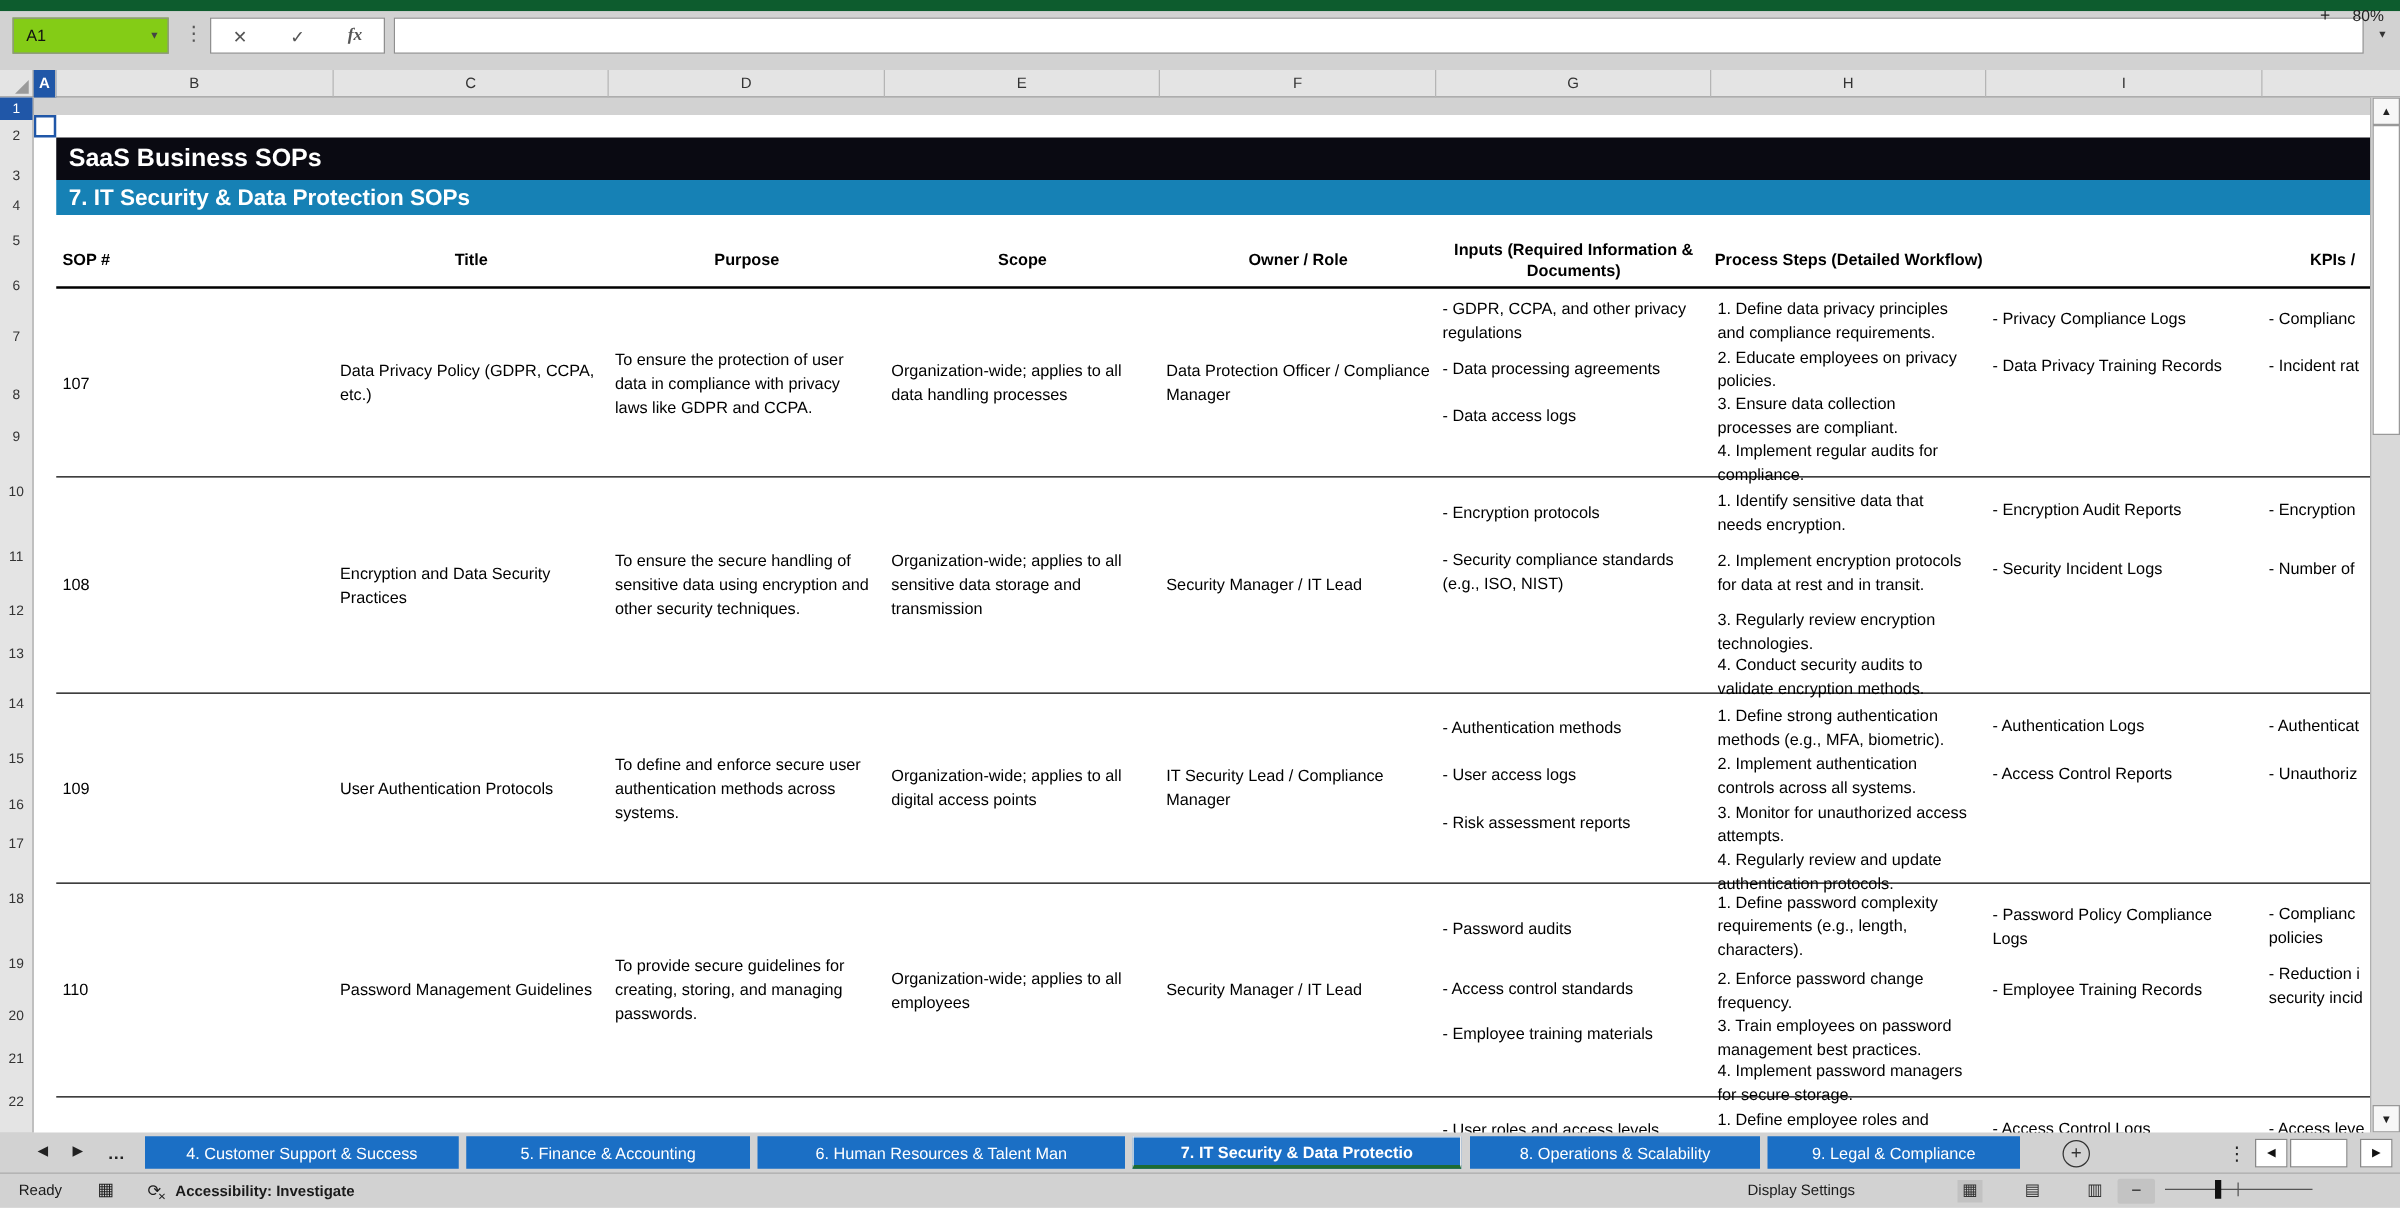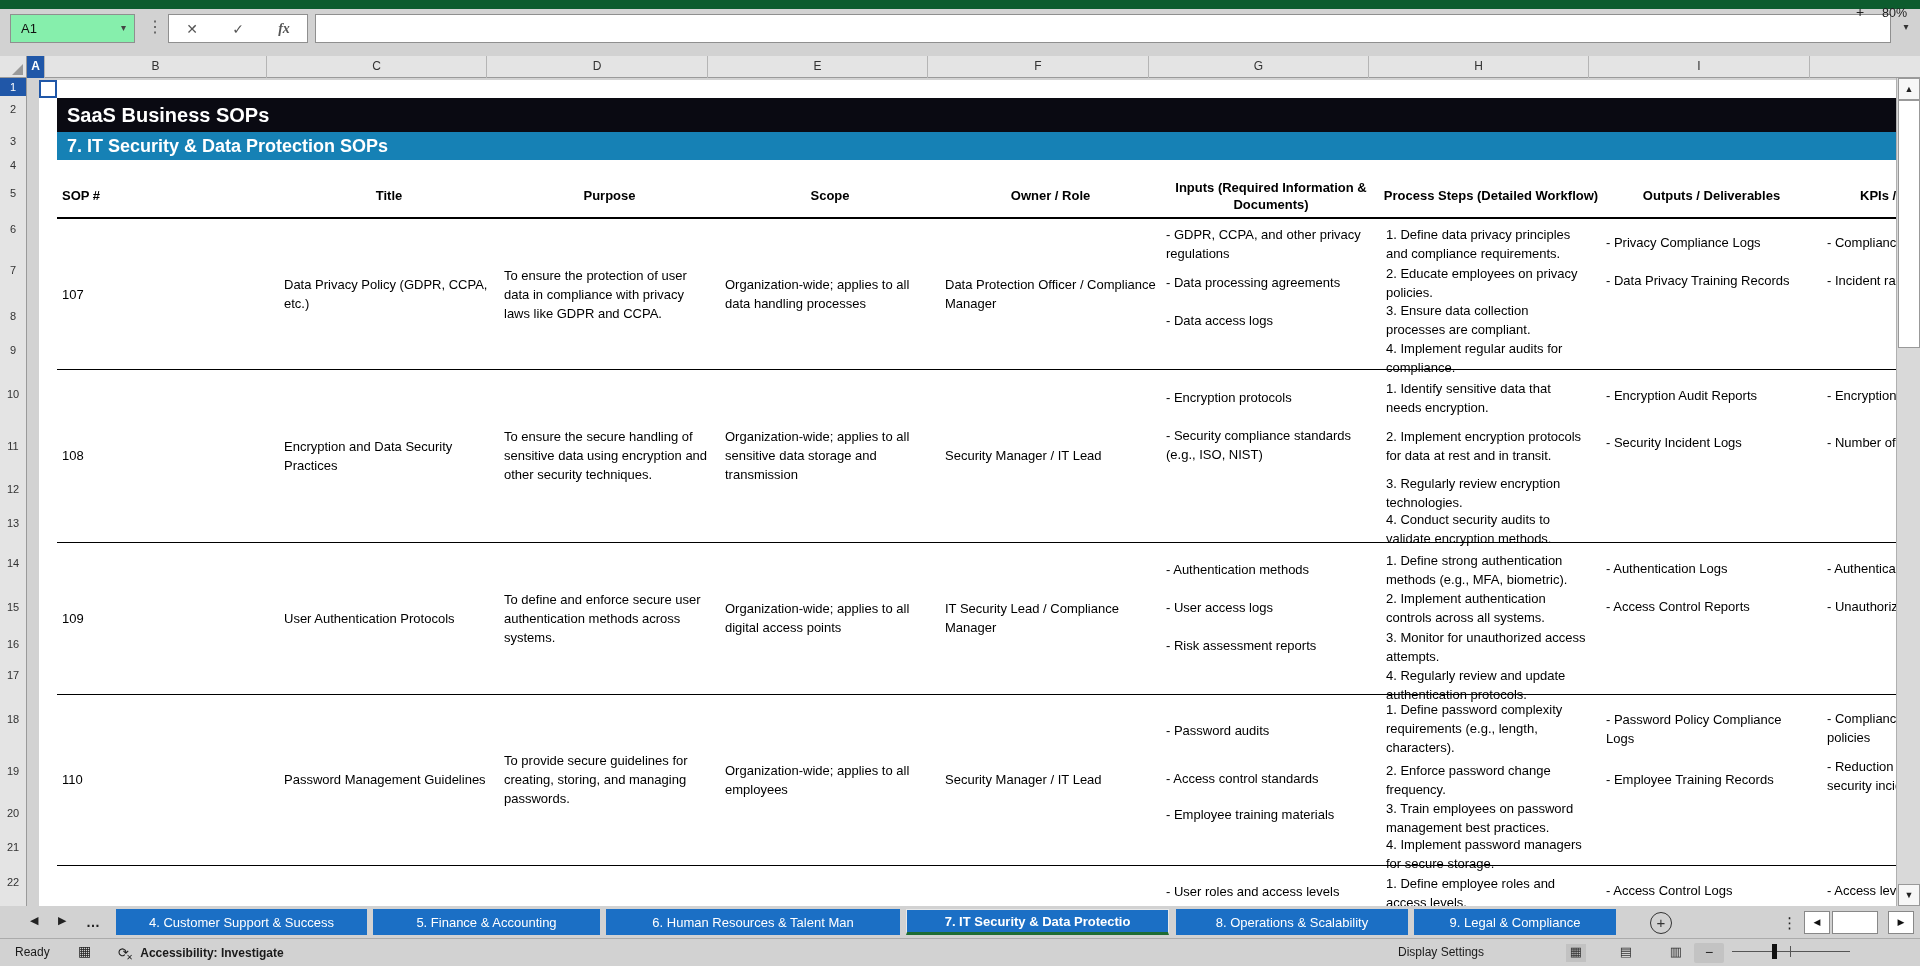--- a/index.html
+++ b/index.html
@@ -4,21 +4,21 @@
 <style>
   * { margin:0; padding:0; box-sizing:border-box; }
   html,body { width:1920px; height:966px; overflow:hidden; background:#d2d2d2;
               font-family:"Liberation Sans", sans-serif; }
   .screen { position:relative; width:1920px; height:966px; background:#d2d2d2; overflow:hidden; }
   .abs { position:absolute; }
 
   
   .top-strip { left:0; top:0; width:1920px; height:9px; background:#0d5c2e; }
   .formula-row { left:0; top:9px; width:1920px; height:39px; background:#d2d2d2; }
-  .namebox { left:10px; top:5px; width:125px; height:29px; background:#86efac; border:1px solid #8f8f8f;
+  .namebox { left:10px; top:5px; width:125px; height:29px; background:#84cc16; border:1px solid #8f8f8f;
              font-size:13px; color:#111; display:flex; align-items:center; padding-left:10px; }
   .namebox .chev { position:absolute; right:8px; top:7px; font-size:10px; color:#444; }
   .vdots { left:147px; top:8px; font-size:16px; color:#555; letter-spacing:0; }
   .fbtns { left:168px; top:5px; width:140px; height:29px; background:#fff; border:1px solid #8f8f8f;
            display:flex; align-items:center; justify-content:space-around; }
   .fbtns span { font-size:14px; color:#555; cursor:default; }
   .fx { font-family:"Liberation Serif", serif; font-style:italic; font-weight:bold; color:#222; }
   .finput { left:315px; top:5px; width:1576px; height:29px; background:#fff; border:1px solid #8f8f8f; }
   .fexpand { left:1895px; top:12px; width:22px; height:16px; font-size:10px; color:#333; text-align:center; }
 
@@ -30,21 +30,21 @@
   .colletter { position:absolute; top:0; height:22px; font-size:12px; color:#333; text-align:center;
                line-height:21px; border-right:1px solid #b5b5b5; }
   .colletter.sel { background:#2057a8; color:#fff; font-weight:bold; }
 
   
   .gutter { left:0; top:78px; width:27px; height:828px; background:#e4e4e4; border-right:1px solid #9a9a9a; }
   .rownum { position:absolute; left:0; width:26px; height:16px; font-size:11px; color:#333; text-align:center; }
   .rownum.sel { background:#2057a8; color:#fff; height:18px; line-height:18px; }
 
   
-  .sheet { left:27px; top:80px; width:1869px; height:828px; background:#fff; overflow:hidden;margin-left:12px; }
+  .sheet { left:27px; top:92px; width:1869px; height:828px; background:#fff; overflow:hidden; }
   .a1cell { left:0; top:0; width:18px; height:18px; background:#fff; border:2px solid #2057a8; }
   .banner1 { left:18px; top:18px; width:1851px; height:34px; background:#0a0a12; color:#fff;
              font-size:20px; font-weight:bold; display:flex; align-items:center; padding-left:10px; }
   .banner2 { left:18px; top:52px; width:1851px; height:28px; background:#1681b5; color:#fff;
              font-size:18px; font-weight:bold; display:flex; align-items:center; padding-left:10px; }
   .hdrrow { left:0; top:94px; width:1869px; height:43px; }
   .hdr { position:absolute; top:0; height:43px; font-size:13px; font-weight:bold; color:#000; line-height:17px;
          display:flex; align-items:center; justify-content:center; text-align:center; }
   .hdrline { left:18px; top:137px; width:1851px; height:2px; background:#000; }
   .sep { left:18px; width:1851px; height:1px; background:#000; }
@@ -165,21 +165,20 @@
       </div>
 
     <div class="abs hdrrow">
       <div class="hdr" style="left:240px;width:220px">Title</div>
       <div class="hdr" style="left:18px;width:222px;justify-content:flex-start;padding-left:5px">SOP #</div>
       <div class="hdr" style="left:460px;width:221px">Purpose</div>
       <div class="hdr" style="left:681px;width:220px">Scope</div>
       <div class="hdr" style="left:901px;width:221px">Owner / Role</div>
       <div class="hdr" style="left:1122px;width:220px">Inputs (Required Information &amp; Documents)</div>
       <div class="hdr" style="left:1342px;width:220px">Process Steps (Detailed Workflow)</div>
-      <div class="hdr" style="left:1562px;width:221px">Outputs / Deliverables</div>
       <div class="hdr" style="left:1821px;width:60px;justify-content:flex-start">KPIs /</div>
     </div>
     <div class="abs hdrline"></div>
 
     <div class="abs sep" style="top:289px"></div>
     <div class="grp" style="top:139px;height:150px">
       <div class="cell" style="left:23px;width:180px">107</div>
       <div class="cell" style="left:245px;width:205px">Data Privacy Policy (GDPR, CCPA, etc.)</div>
       <div class="cell" style="left:465px;width:208px">To ensure the protection of user data in compliance with privacy laws like GDPR and CCPA.</div>
       <div class="cell" style="left:686px;width:210px">Organization-wide; applies to all data handling processes</div>

